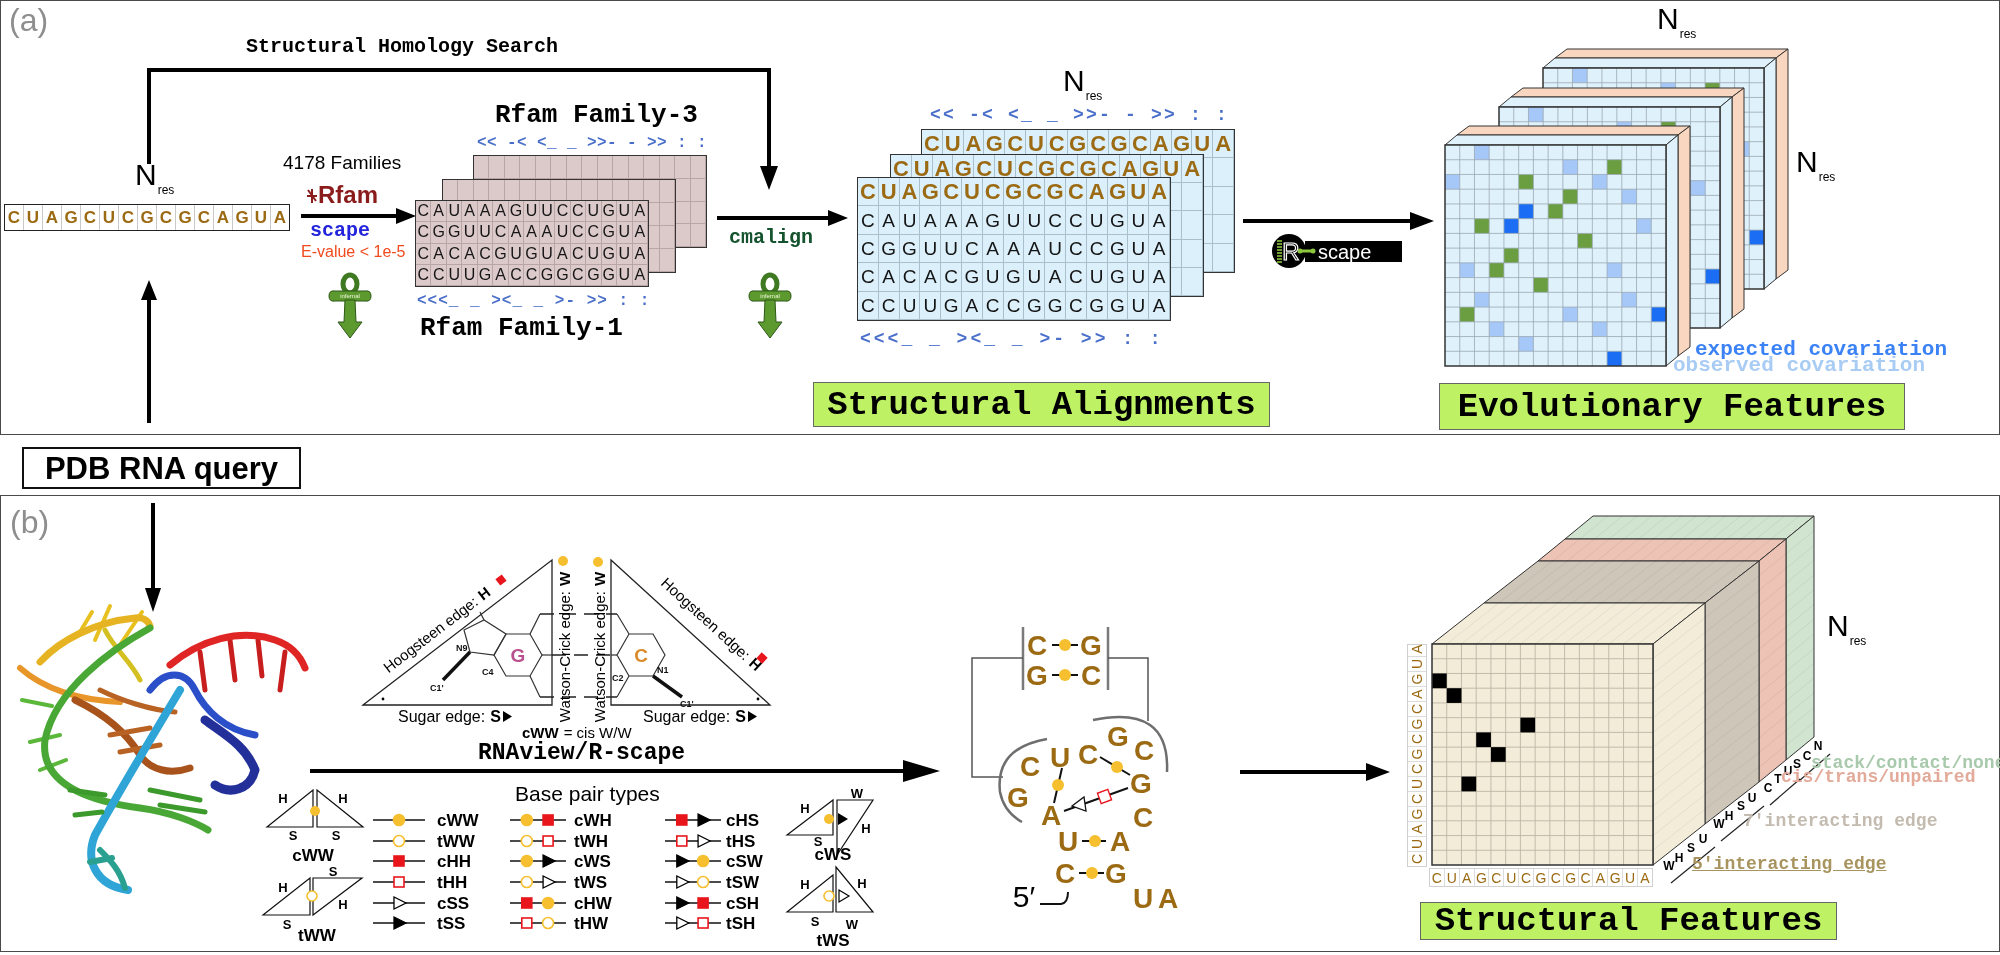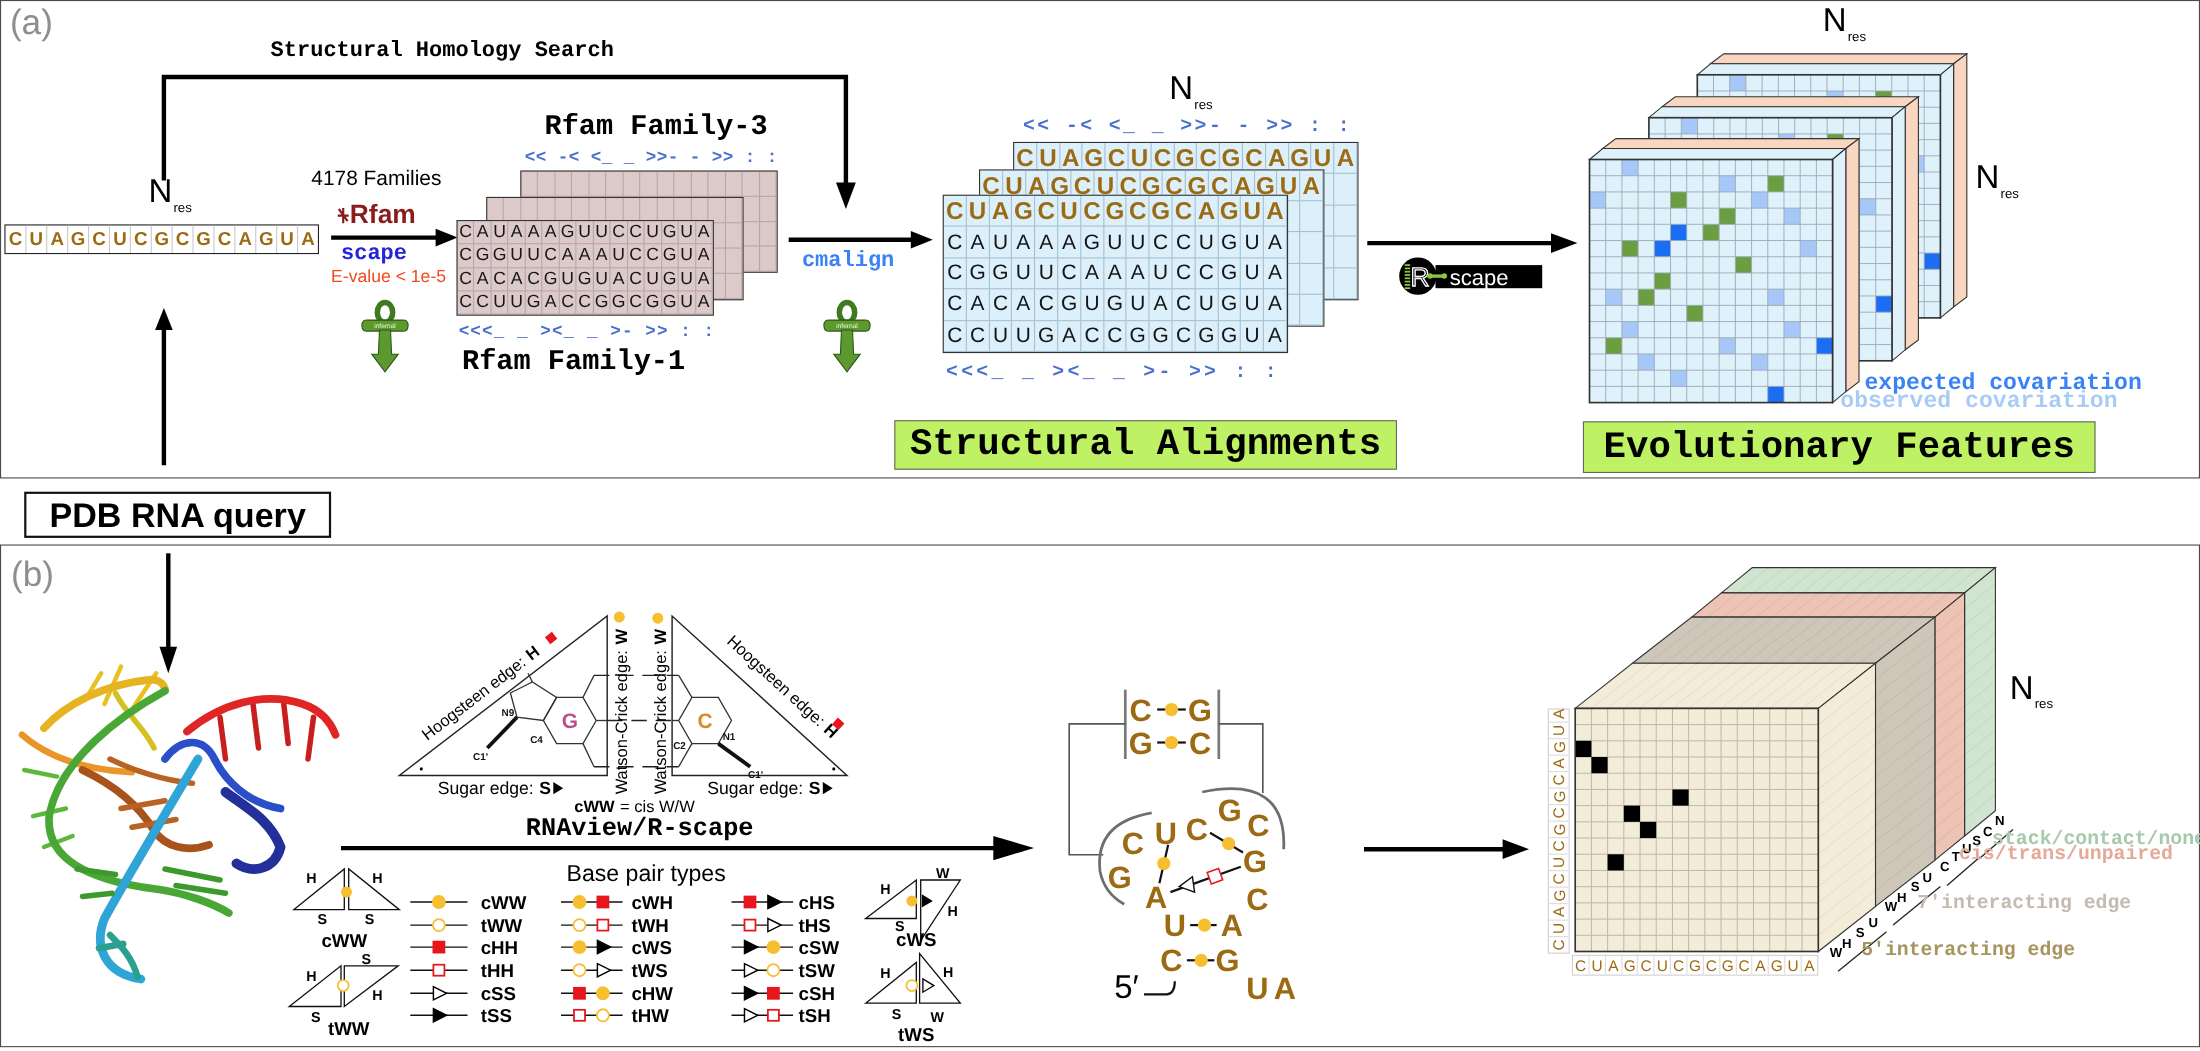--- a/index.html
+++ b/index.html
@@ -982,21 +982,21 @@
       <span>G</span>
       <span>C</span>
       <span>G</span>
       <span>G</span>
       <span>U</span>
       <span>A</span>
     </div>
   <div class="struct" style="left:417px;top:293px;font-size:16px;letter-spacing:1px">&lt;&lt;&lt;_ _ &gt;&lt;_ _ &gt;- &gt;&gt; : :</div>
   <div class="a mono" style="left:420px;top:315px;font-size:26px">Rfam Family-1</div>
 
-  <div class="a mono" style="left:729px;top:228px;font-size:20px;color:#3b82f6">cmalign</div>
+  <div class="a mono" style="left:729px;top:228px;font-size:20px;color:#14532d">cmalign</div>
 
   <div class="nres" style="left:1063px;top:66px">
     <span class="ns">N</span><span class="nb">res</span>
   </div>
   <div class="struct" style="left:930px;top:106px;font-size:18px;letter-spacing:2.2px">&lt;&lt; -&lt; &lt;_ _ &gt;&gt;- - &gt;&gt; : :</div>
   <div class="sheet aln" style="left: 921px; top: 129px; width: 314px; height: 144px; grid-template-rows: repeat(5, 1fr);">
       <span class="q">C</span>
       <span class="q">U</span>
       <span class="q">A</span>
       <span class="q">G</span>
@@ -1308,15 +1308,16 @@
         <b>U</b>
       </span>
       <span>
         <b>A</b>
       </span>
     </div>
 
   <div class="axislabel" style="left: 1811px; top: 754px; color: rgb(168, 201, 172);">stack/contact/none</div>
   <div class="axislabel" style="left: 1781px; top: 768px; color: rgb(227, 170, 154);">cis/trans/unpaired</div>
   <div class="axislabel" style="left: 1743px; top: 812px; color: rgb(195, 187, 176);">7'interacting edge</div>
-  <div class="axislabel" style="left: 1692px; top: 855px; color: rgb(168, 148, 95);">5'interacting edge</div>
-
+  <div class="axislabel" style="left: 1692px; top: 855px; color: rgb(168, 148, 95); text-decoration: underline;">5'interacting edge</div>
+
+  <div class="caption" style="left:1420px;top:902px;width:417px;height:38px">Structural Features</div>
 </div>
 
 </body></html>

